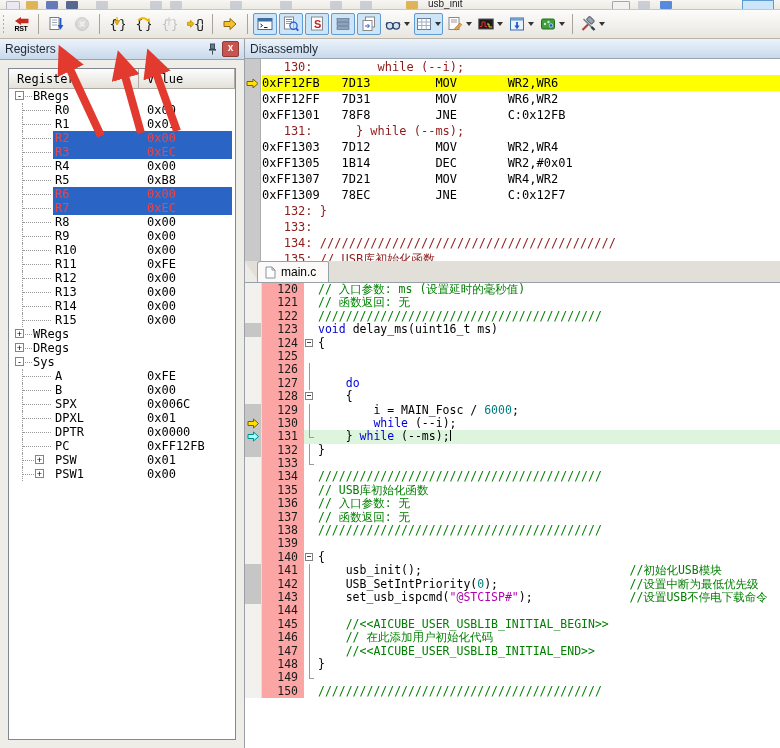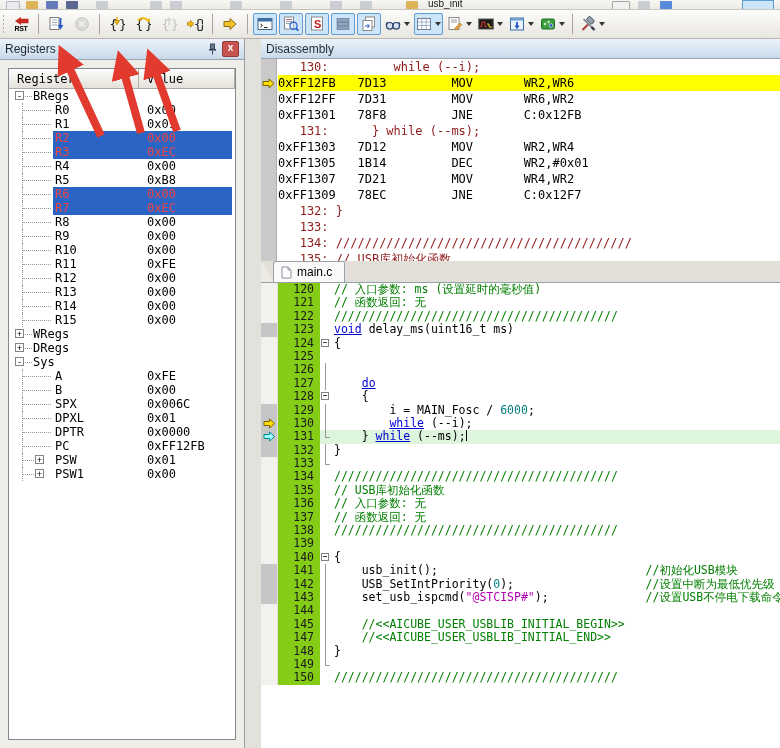--- a/index.html
+++ b/index.html
@@ -15,21 +15,21 @@
   .debug-toolbar{height:28px;display:flex;align-items:center;padding-left:8px;background:linear-gradient(#FCFCFB,#E9E6E0);border-bottom:1px solid #B9B5AD;position:relative;}
   .debug-toolbar::before{content:"";position:absolute;left:2px;top:4px;bottom:4px;width:3px;background-image:radial-gradient(#AFACA4 1px,transparent 1px);background-size:3px 4px;}
   .tbtn{height:22px;min-width:24px;display:flex;align-items:center;justify-content:center;border:1px solid transparent;border-radius:2px;margin:0 1px;box-sizing:border-box;padding:0 1px;}
   .tbtn.toggled{background:#CDE5F9;border-color:#5E9CD3;}
   .tbtn.disabled{opacity:.45;filter:grayscale(.9);}
   .tsep{width:1px;height:20px;background:#A8A49C;margin:0 4px;flex:none;}
   .caret{margin-left:3px;width:0;height:0;border-left:3px solid transparent;border-right:3px solid transparent;border-top:4px solid #333;}
   .rsticon{display:flex;flex-direction:column;align-items:center;font-size:7px;font-weight:bold;line-height:7px;color:#000;letter-spacing:-.3px;}
 
   
-  .main{display:flex;height:709px;gap:16px;}
+  .main{display:flex;height:709px;}
   .reg-panel{width:245px;flex:none;display:flex;flex-direction:column;background:#EFEDE8;border-right:1px solid #9AA0A8;box-sizing:border-box;}
   .panel-title{height:20px;flex:none;background:linear-gradient(#EBF3FC,#C9D9EA);border-bottom:1px solid #98A4B0;display:flex;align-items:center;padding:0 5px;font-size:12px;color:#1F2A36;}
   .panel-title .sp{flex:1;}
   .pinbtn{width:14px;height:14px;display:flex;align-items:center;justify-content:center;margin-right:3px;}
   .closebtn{width:15px;height:14px;background:#C85450;border:1px solid #8F3B38;border-radius:2px;color:#fff;font-size:10px;line-height:12px;text-align:center;font-weight:bold;}
 
   .reg-table{flex:1;margin:8px;background:#fff;border:1px solid #828790;overflow:hidden;font-family:"DejaVu Sans Mono","Liberation Mono",monospace;}
   .reg-head{display:flex;height:20px;font-size:12px;}
   .reg-head .hc{background:linear-gradient(#FDFDFD,#E4E1DA);border-right:1px solid #B0ACA4;border-bottom:1px solid #B0ACA4;box-sizing:border-box;display:flex;align-items:center;padding-left:8px;color:#000;}
   .hc.c1{width:130px;flex:none;}
@@ -70,27 +70,27 @@
 
   .tab-bar{height:21px;flex:none;background:#E2DFD8;border-bottom:1px solid #98A0A8;display:flex;align-items:flex-end;padding-left:12px;position:relative;}
   .tab-corner{position:absolute;left:0;bottom:0;width:0;height:0;border-bottom:20px solid #EDEBE6;border-right:14px solid transparent;}
   .tab{height:20px;background:#FBFAF8;border:1px solid #98A0A8;border-bottom:none;display:flex;align-items:center;gap:5px;padding:0 12px 0 7px;font-size:12px;color:#000;border-top-left-radius:3px;border-top-right-radius:2px;position:relative;z-index:1;}
 
   .editor-body{flex:1;position:relative;overflow:hidden;background:#fff;font-family:"DejaVu Sans Mono","Liberation Mono",monospace;font-size:11.5px;}
   .eline{display:flex;height:13.4px;line-height:13.4px;white-space:pre;}
   .emargin{width:17px;flex:none;background:#F2F1EE;border-right:1px solid #E2E0DB;position:relative;box-sizing:border-box;}
   .emargin.mblock{background:#C6C6C6;}
   .emargin svg{position:absolute;left:2px;top:1px;}
-  .eno{width:36px;flex:none;text-align:right;padding-right:6px;color:#1A1A1A;background:#84cc16;box-sizing:content-box;}
+  .eno{width:36px;flex:none;text-align:right;padding-right:6px;color:#1A1A1A;background:#fca5a5;box-sizing:content-box;}
   .eright{flex:1;display:flex;min-width:0;}
   .eline.hl .eright{background:#DDF5DD;}
   .efold{width:12px;flex:none;position:relative;}
   .ecode{flex:1;padding-left:2px;overflow:hidden;}
   .ecode .c{color:#007F00;}
-  .ecode .k{color:#0000D6;text-decoration:underline;}
+  .ecode .k{color:#0000D6;}
   .ecode .n{color:#007F7F;}
   .ecode .s{color:#B400B4;}
   .ecode .p{color:#000;}
   .cursor{display:inline-block;width:1px;height:11px;background:#000;vertical-align:-1px;}
   .fbox::before{content:"";position:absolute;left:1px;top:2px;width:8px;height:8px;border:1px solid #808080;background:#fff;box-sizing:border-box;}
   .fbox::after{content:"";position:absolute;left:3px;top:5px;width:4px;height:1px;background:#404040;}
   .fline::before{content:"";position:absolute;left:5px;top:0;bottom:0;border-left:1px solid #9A9A9A;}
   .fcorner::before{content:"";position:absolute;left:5px;top:0;height:7px;border-left:1px solid #9A9A9A;}
   .fcorner::after{content:"";position:absolute;left:5px;top:7px;width:5px;border-top:1px solid #9A9A9A;}
 
@@ -505,20 +505,21 @@
           <div class="eline"><span class="emargin"></span><span class="eno">136</span><span class="eright"><span class="efold"></span><span class="ecode"><span class="c">// 入口参数: 无</span></span></span></div>
           <div class="eline"><span class="emargin"></span><span class="eno">137</span><span class="eright"><span class="efold"></span><span class="ecode"><span class="c">// 函数返回: 无</span></span></span></div>
           <div class="eline"><span class="emargin"></span><span class="eno">138</span><span class="eright"><span class="efold"></span><span class="ecode"><span class="c">/////////////////////////////////////////</span></span></span></div>
           <div class="eline"><span class="emargin"></span><span class="eno">139</span></div>
           <div class="eline"><span class="emargin"></span><span class="eno">140</span><span class="eright"><span class="efold fbox"></span><span class="ecode"><span class="p">{</span></span></span></div>
           <div class="eline"><span class="emargin mblock"></span><span class="eno">141</span><span class="eright"><span class="efold fline"></span><span class="ecode"><span class="p">    usb_init();                              </span><span class="c">//初始化USB模块</span></span></span></div>
           <div class="eline"><span class="emargin mblock"></span><span class="eno">142</span><span class="eright"><span class="efold fline"></span><span class="ecode"><span class="p">    USB_SetIntPriority(</span><span class="n">0</span><span class="p">);                   </span><span class="c">//设置中断为最低优先级</span></span></span></div>
           <div class="eline"><span class="emargin mblock"></span><span class="eno">143</span><span class="eright"><span class="efold fline"></span><span class="ecode"><span class="p">    set_usb_ispcmd(</span><span class="s">"@STCISP#"</span><span class="p">);              </span><span class="c">//设置USB不停电下载命令</span></span></span></div>
           <div class="eline"><span class="emargin"></span><span class="eno">144</span><span class="eright"><span class="efold fline"></span><span class="ecode"></span></span></div>
           <div class="eline"><span class="emargin"></span><span class="eno">145</span><span class="eright"><span class="efold fline"></span><span class="ecode"><span class="c">    //&lt;&lt;AICUBE_USER_USBLIB_INITIAL_BEGIN&gt;&gt;</span></span></span></div>
+          <div class="eline"><span class="emargin"></span><span class="eno">146</span><span class="eright"><span class="efold fline"></span><span class="ecode"><span class="c">    // 在此添加用户初始化代码</span></span></span></div>
           <div class="eline"><span class="emargin"></span><span class="eno">147</span><span class="eright"><span class="efold fline"></span><span class="ecode"><span class="c">    //&lt;&lt;AICUBE_USER_USBLIB_INITIAL_END&gt;&gt;</span></span></span></div>
           <div class="eline"><span class="emargin"></span><span class="eno">148</span><span class="eright"><span class="efold fline"></span><span class="ecode"><span class="p">}</span></span></span></div>
           <div class="eline"><span class="emargin"></span><span class="eno">149</span><span class="eright"><span class="efold fcorner"></span><span class="ecode"></span></span></div>
           <div class="eline"><span class="emargin"></span><span class="eno">150</span><span class="eright"><span class="efold"></span><span class="ecode"><span class="c">/////////////////////////////////////////</span></span></span></div>
         </div>
     </div>
   </div>
 
   <svg class="arrows-overlay" id="arrowsSvg">
     <defs>

